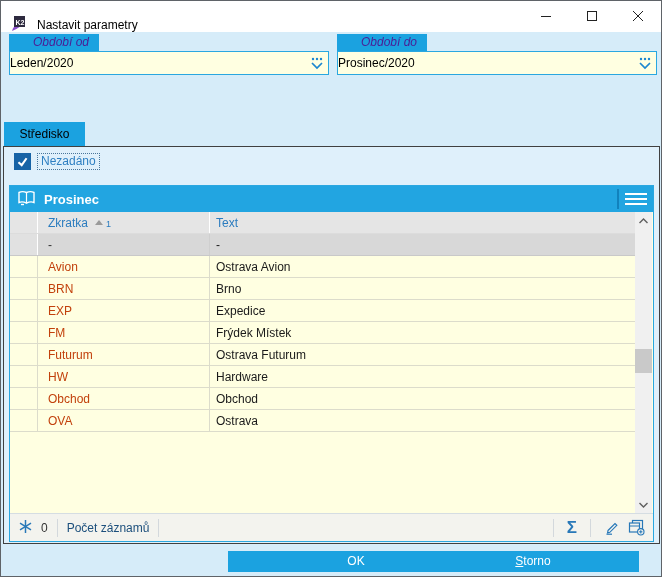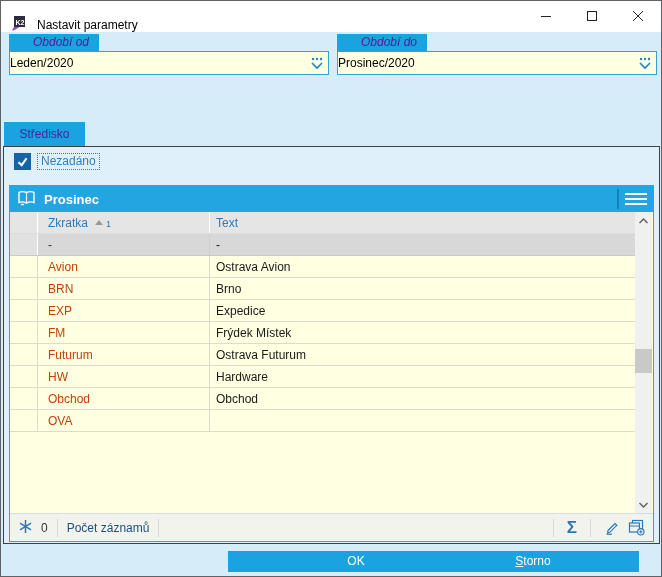--- a/index.html
+++ b/index.html
@@ -36,21 +36,21 @@
   .field-input {
     width:320px; height:24px; background:#ffffe1; border:1px solid #2aa7e0;
     display:flex; align-items:center; color:#000;
   }
   .field-input .value { flex:1; }
   .dd-icon { width:22px; height:18px; display:flex; align-items:center; justify-content:center; }
 
   
   .tab {
     position:absolute; left:3px; top:121px; width:81px; height:24px;
-    background:#1ba2e0; color:#4c1d95; text-align:center; line-height:24px; font-size:12px;
+    background:#1ba2e0; color:#000000; text-align:center; line-height:24px; font-size:12px;
   }
   .panel {
     position:absolute; left:2px; top:145px; width:657px; height:398px;
     background:#dff0fb; border:1px solid #404040;
   }
 
   
   .chk-row { position:absolute; left:10px; top:6px; display:flex; align-items:center; }
   .chk-box {
     width:17px; height:17px; background:#1663a6; border:1px solid #1663a6;
@@ -273,20 +273,21 @@
           <span class="c2">Hardware</span>
         </div>
         <div class="grow">
           <span class="gutter"></span>
           <span class="c1">Obchod</span>
           <span class="c2">Obchod</span>
         </div>
         <div class="grow">
           <span class="gutter"></span>
           <span class="c1">OVA</span>
+          <span class="c2">Ostrava</span>
         </div>
       </div>
 
       <div class="vscroll">
         <span class="vs-arrow">
           <svg width="9" height="6" viewBox="0 0 9 6">
               <polyline points="0.5,5 4.5,1 8.5,5" fill="none" stroke="#5f5f5f" stroke-width="1.4"></polyline>
             </svg>
         </span>
         <span class="vs-track">

